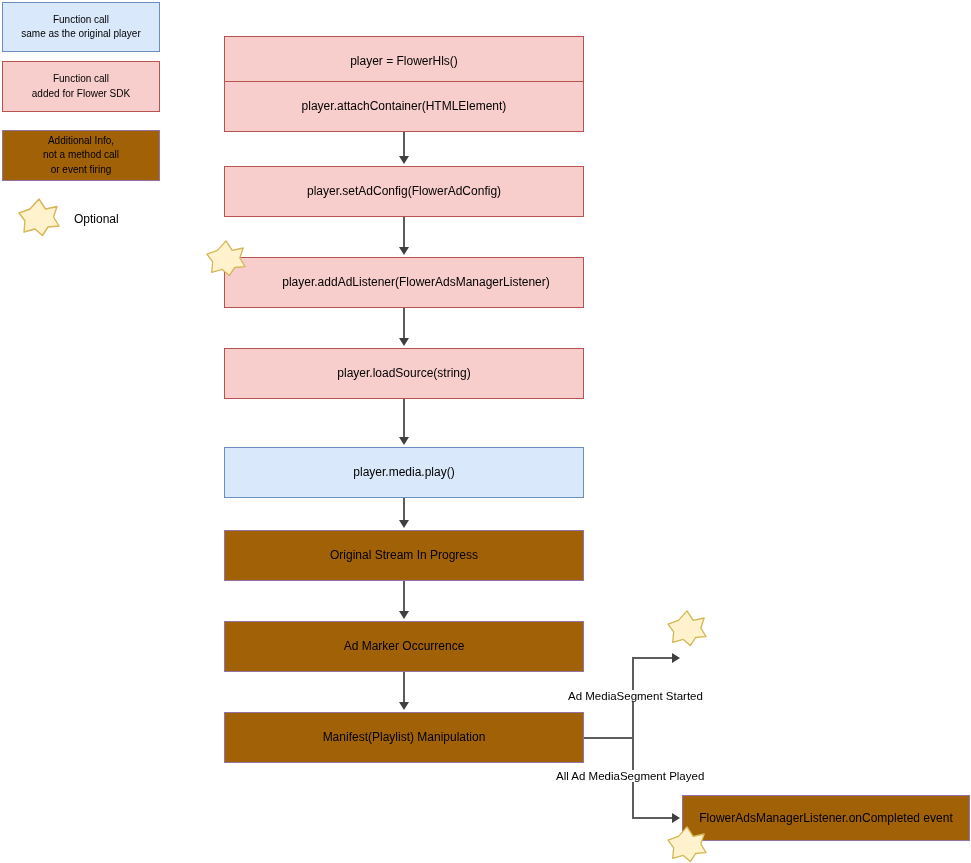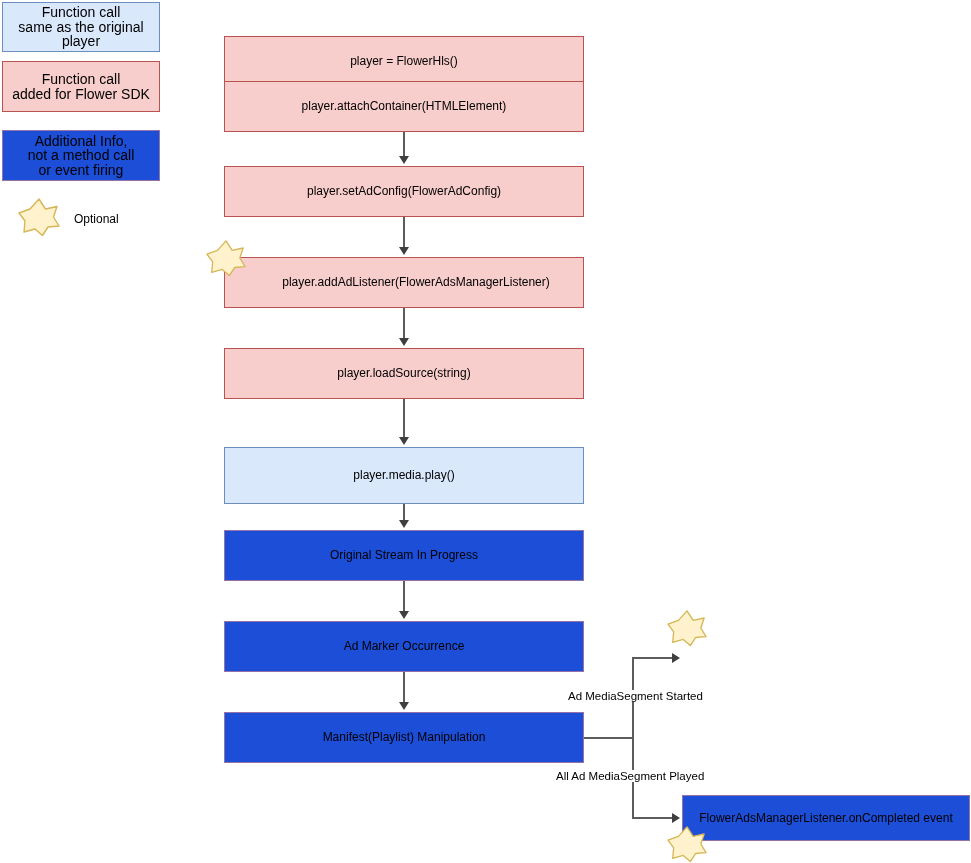--- a/index.html
+++ b/index.html
@@ -31,24 +31,24 @@
     line-height: 15px;
     color: #000000;
     border-width: 1px;
     border-style: solid;
     z-index: 3;
   }
   .node .node-label { display: block; white-space: pre-line; }
 
   .fill-red    { background: #f8cecc; border-color: #b85450; }
   .fill-blue   { background: #dae8fc; border-color: #6c8ebf; }
-  .fill-purple { background: #1d4ed8; border-color: #9673a6; }
-
-  
-  .legend-node { font-size: 14px; line-height: 14.5px; }
+  .fill-purple { background: #a16207; border-color: #9673a6; }
+
+  
+  .legend-node { font-size: 10px; line-height: 14.5px; }
 
   .legend-star-row {
     position: absolute;
     display: flex;
     align-items: center;
     z-index: 3;
   }
   .legend-star-label {
     font-size: 12px;
     color: #000;
@@ -148,21 +148,21 @@
   <span class="star" style="left:206px; top:238px;">
     <svg width="40" height="40" viewBox="0 0 42 38">
       <polygon points="21,1 27.5,11 39,8.5 35.5,19 41,28 30,29 24.5,37.5 17,31 6,34 7,23 1,15 12,11" fill="#fff2cc" stroke="#d6b656" stroke-width="1.4" stroke-linejoin="round"></polygon>
     </svg>
   </span>
 
   <div class="node fill-red" style="left:224px; top:348px; width:360px; height:51px;">
     <span class="node-label">player.loadSource(string)</span>
   </div>
 
-  <div class="node fill-blue" style="left:224px; top:447px; width:360px; height:57px;">
+  <div class="node fill-blue" style="left:224px; top:447px; width:360px; height:51px;">
     <span class="node-label">player.media.play()</span>
   </div>
 
   <div class="node fill-purple" style="left:224px; top:530px; width:360px; height:51px;">
     <span class="node-label">Original Stream In Progress</span>
   </div>
 
   <div class="node fill-purple" style="left:224px; top:621px; width:360px; height:51px;">
     <span class="node-label">Ad Marker Occurrence</span>
   </div>

